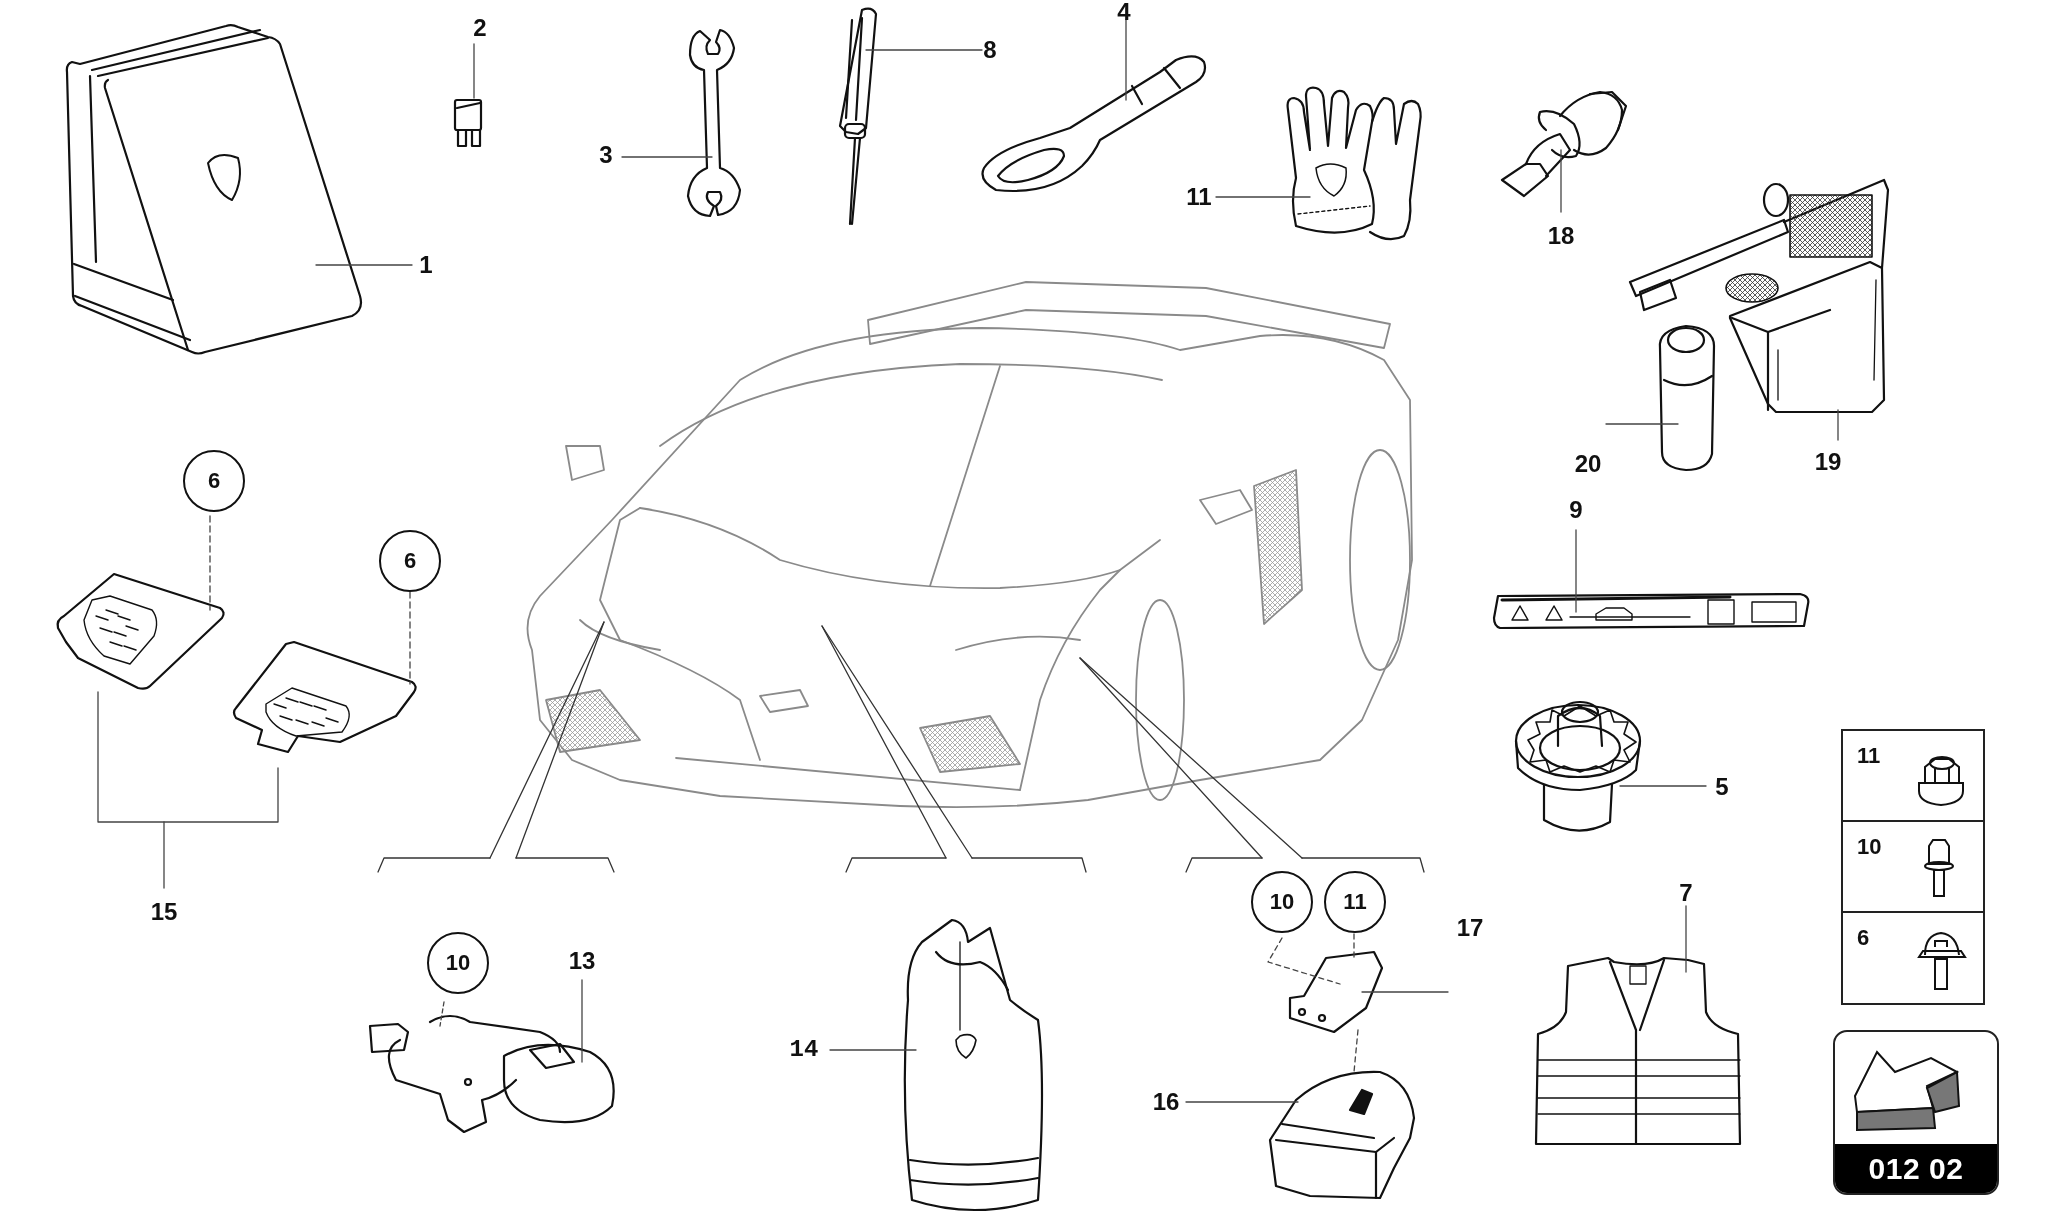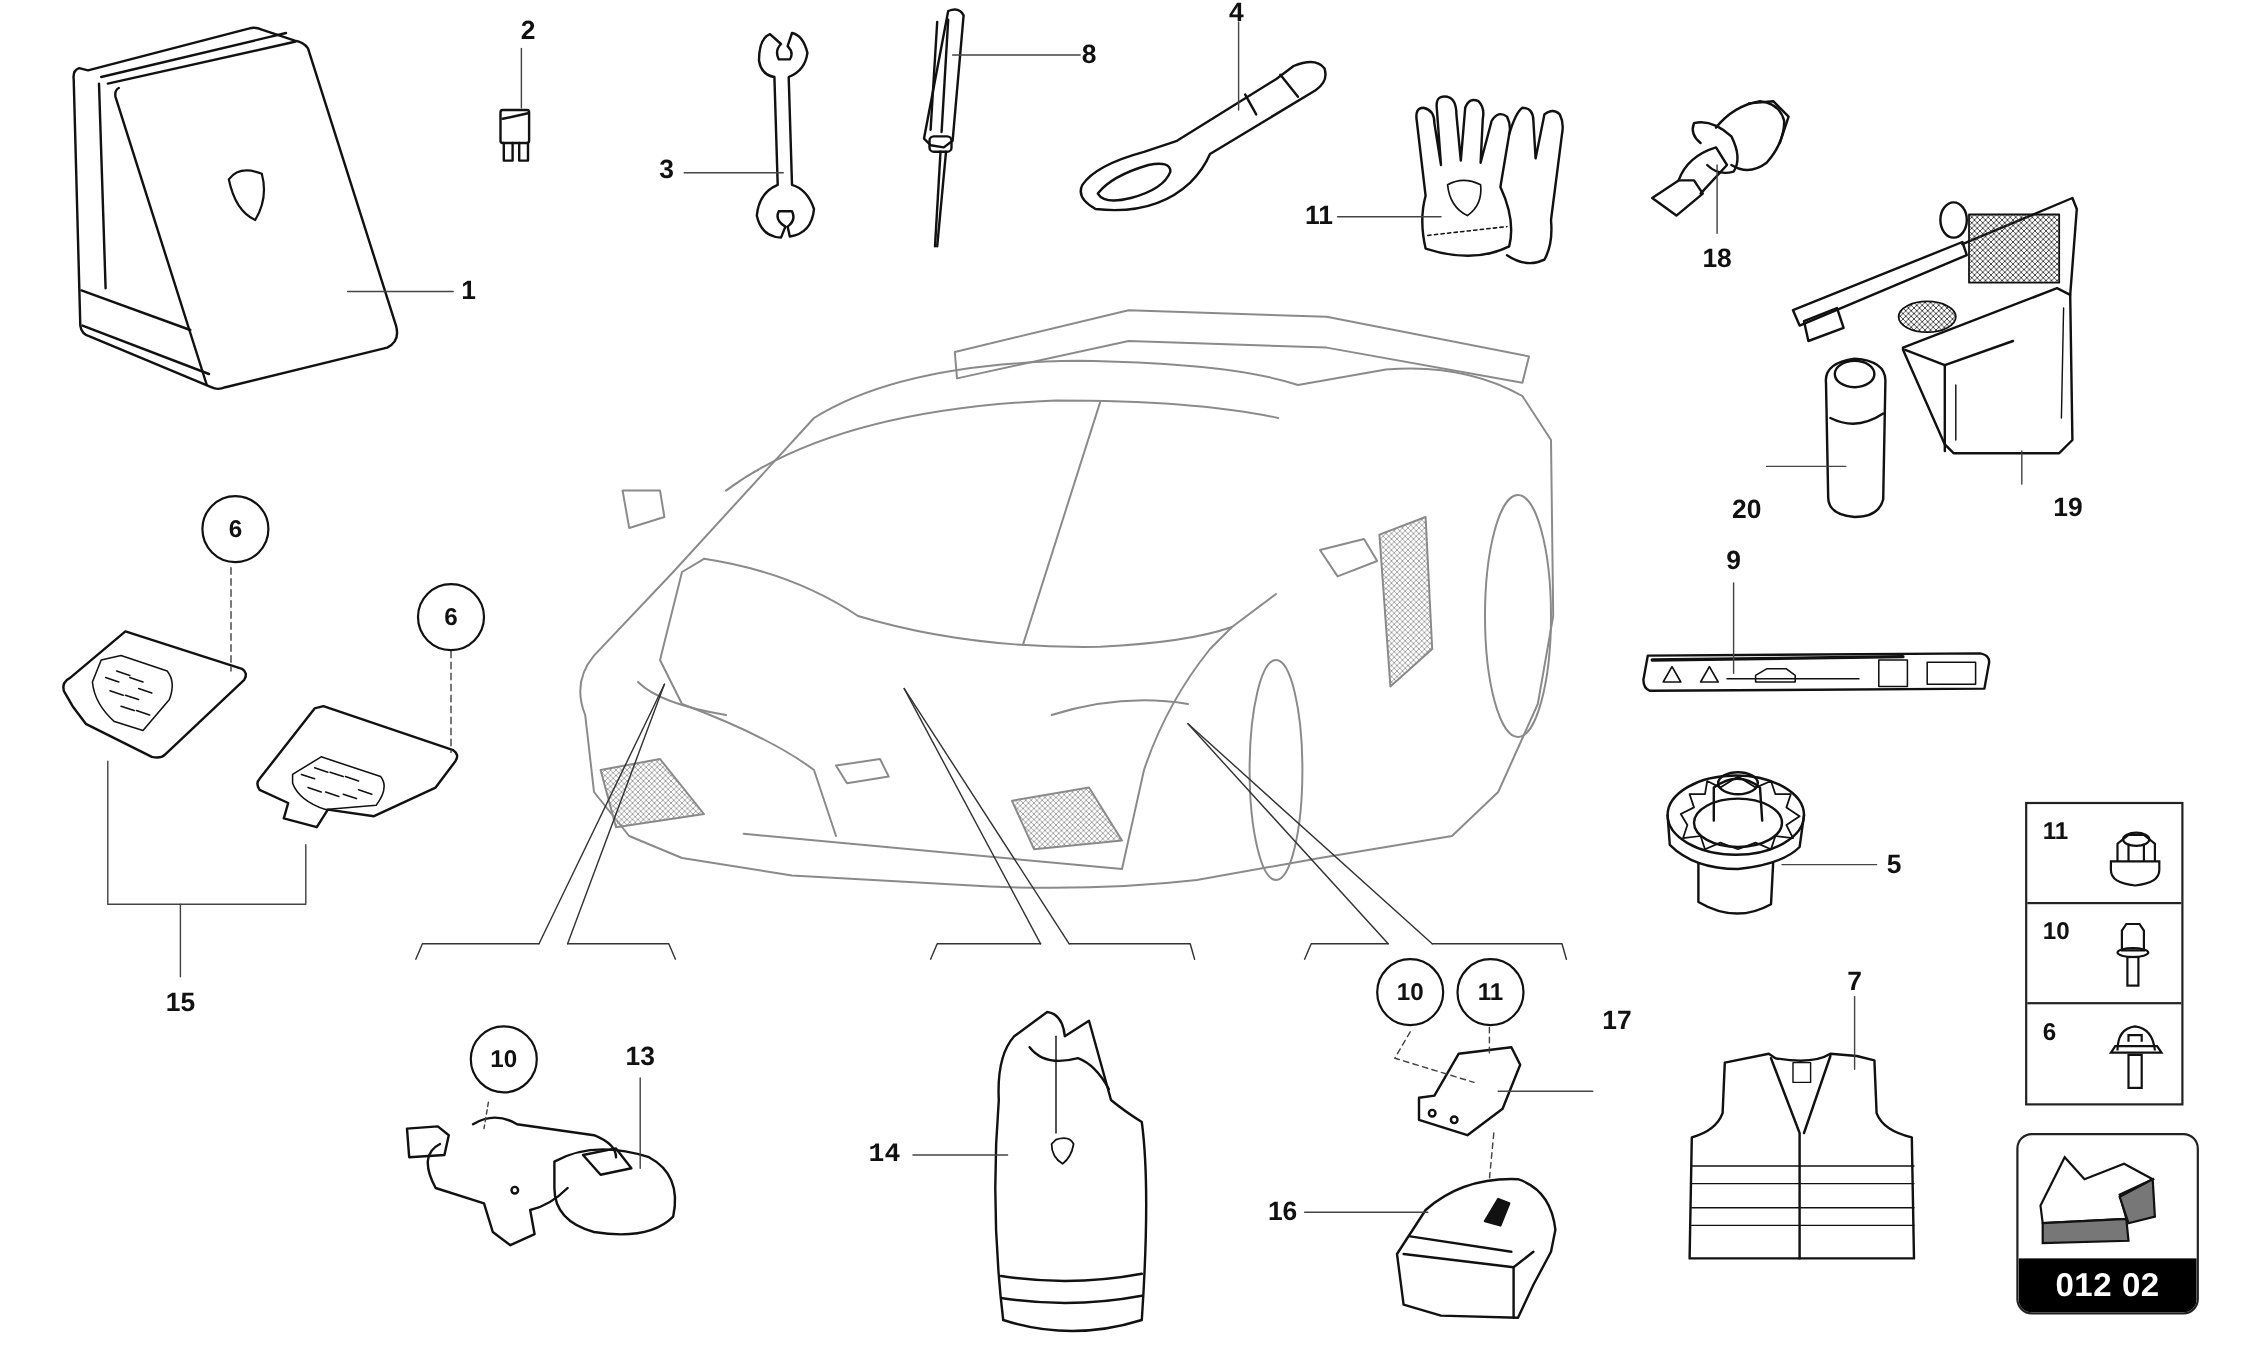--- a/index.html
+++ b/index.html
@@ -252,21 +252,21 @@
 <div class="lbl" style="left:1686px;top:893px;">7</div>
 <div class="lbl" style="left:990px;top:50px;">8</div>
 <div class="lbl" style="left:1576px;top:510px;">9</div>
 <div class="lbl" style="left:1199px;top:197px;">11</div>
 <div class="lbl" style="left:582px;top:961px;">13</div>
 <div class="lbl" style="left:804px;top:1050px;font-family:Liberation Mono, monospace;">14</div>
 <div class="lbl" style="left:164px;top:912px;text-align:center;">15</div>
 <div class="lbl" style="left:1166px;top:1102px;">16</div>
 <div class="lbl" style="left:1470px;top:928px;">17</div>
 <div class="lbl" style="left:1561px;top:236px;">18</div>
-<div class="lbl" style="left:1880px;top:462px;">19</div>
+<div class="lbl" style="left:1828px;top:462px;">19</div>
 <div class="lbl" style="left:1588px;top:424px;margin-top:40px;">20</div>
 
 <div class="callout" style="left:214px;top:481px;">6</div>
 <div class="callout" style="left:410px;top:561px;">6</div>
 <div class="callout" style="left:458px;top:963px;">10</div>
 <div class="callout" style="left:1282px;top:902px;">10</div>
 <div class="callout" style="left:1355px;top:902px;">11</div>
 
 <div class="fastener-table">
   <div class="fastener-row">

